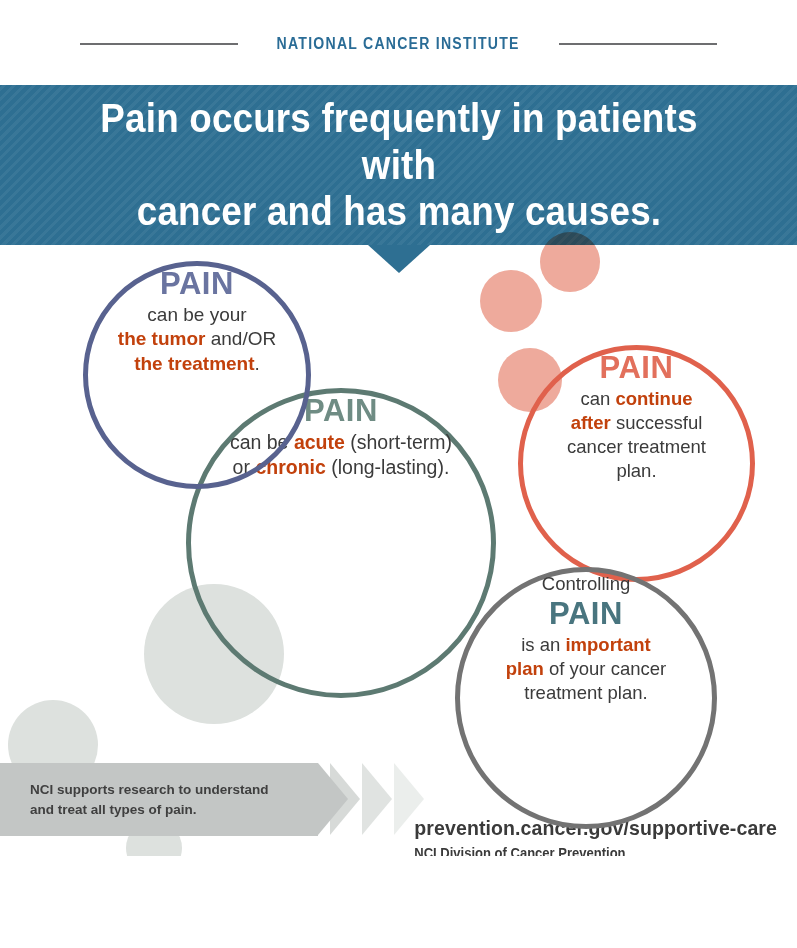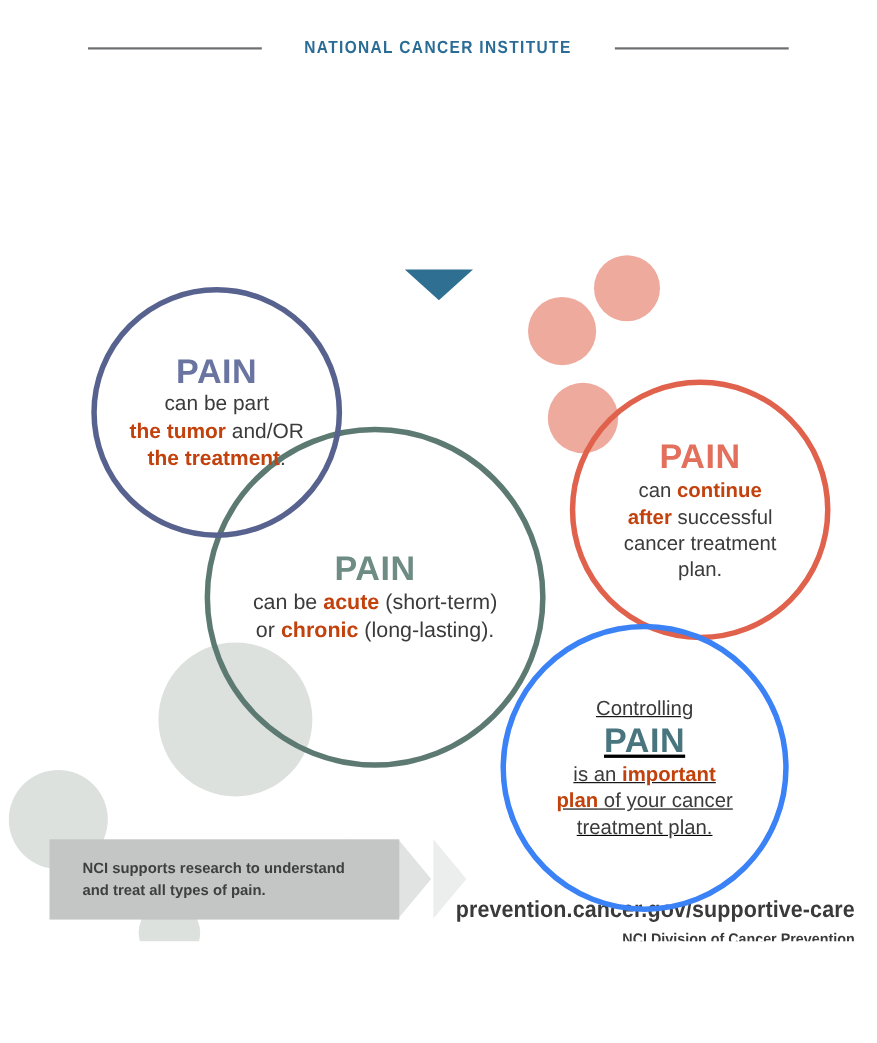--- a/index.html
+++ b/index.html
@@ -95,21 +95,21 @@
   .dot-gray  { background: #dde1de; }
   .dot-over-banner { z-index: 7; mix-blend-mode: multiply; }
 
   
   .circle {
     position: absolute;
     border-radius: 50%;
     background: transparent;
     box-sizing: border-box;
     display: flex;
-    align-items: center;
+    align-items: flex-start;
     justify-content: center;
     z-index: 10;
   }
   .circle-text {
     text-align: center;
     color: #3b3b3b;
     font-size: 19.5px;
     line-height: 1.30;
     width: 90%;
   }
@@ -142,38 +142,36 @@
   #circle-continue {
     left: 518px; top: 345px; width: 237px; height: 237px;
     border: 5px solid #e0614c;
     z-index: 12;
   }
   #circle-continue .kw { color: #e2705c; }
   #circle-continue .circle-text { font-size: 18.5px; width: 84%; }
 
   #circle-controlling {
     left: 455px; top: 567px; width: 262px; height: 262px;
-    border: 5px solid #3b82f6;
+    border: 5px solid #737373;
     z-index: 12;
-    text-decoration: underline;
   }
   #circle-controlling .kw { color: #49757f; }
   #circle-controlling .circle-text { font-size: 18.5px; width: 88%; }
   #circle-controlling .lead { display: block; }
 
   
   .support-banner {
     position: absolute;
     left: 0; top: 763px;
     width: 318px; height: 73px;
     background: #c3c6c5;
     display: flex;
     align-items: center;
     z-index: 8;
-    margin-left: 45px;
   }
   .support-text {
     color: #3f3f3f;
     font-size: 13.5px;
     font-weight: bold;
     line-height: 1.42;
     padding-left: 30px;
     padding-right: 8px;
   }
   .chev {
@@ -186,21 +184,21 @@
   }
   #chev-1 { left: 318px; border-left: 30px solid #c3c6c5; }
   #chev-2 { left: 330px; border-left: 30px solid #d7dad8; }
   #chev-3 { left: 362px; border-left: 30px solid #e0e3e1; }
   #chev-4 { left: 394px; border-left: 30px solid #ebeeec; }
 
   
   .footer {
     position: absolute;
     right: 20px; top: 816px;
-    text-align: right;
+    text-align: left;
     z-index: 9;
   }
   .footer-url {
     font-family: "Liberation Sans Narrow", "Liberation Sans", sans-serif;
     font-weight: bold;
     font-size: 21px;
     color: #3a3a3a;
     letter-spacing: 0.1px;
     transform: scaleX(0.93);
     transform-origin: right center;
@@ -230,26 +228,32 @@
 
   <div class="dot dot-pink dot-over-banner" style="left:540px; top:232px; width:60px; height:60px;"></div>
   <div class="dot dot-pink" style="left:480px; top:270px; width:62px; height:62px;"></div>
   <div class="dot dot-pink" style="left:498px; top:348px; width:64px; height:64px;"></div>
 
   <div class="dot dot-gray" style="left:144px; top:584px; width:140px; height:140px;"></div>
   <div class="dot dot-gray" style="left:8px; top:700px; width:90px; height:90px;"></div>
   <div class="dot dot-gray" style="left:126px; top:820px; width:56px; height:56px; z-index:2;"></div>
   <div class="dot dot-gray" style="left:203px; top:880px; width:34px; height:34px; z-index:2;"></div>
 
+  <div class="banner">
+    <div class="banner-title">
+      <span>Pain occurs frequently in patients with</span><br>
+      <span>cancer and has many causes.</span>
+    </div>
+  </div>
   <div class="banner-notch"></div>
 
   <div class="circle" id="circle-tumor">
     <div class="circle-text">
       <span class="kw">PAIN</span>
-      <span>can be part</span><br>
+      <span>can be your</span><br>
       <b>the tumor</b><span> and/OR</span><br>
       <b>the treatment</b><span>.</span>
     </div>
   </div>
 
   <div class="circle" id="circle-acute">
     <div class="circle-text">
       <span class="kw">PAIN</span>
       <span>can be </span><b>acute</b><span> (short-term)</span><br>
       <span>or </span><b>chronic</b><span> (long-lasting).</span>

